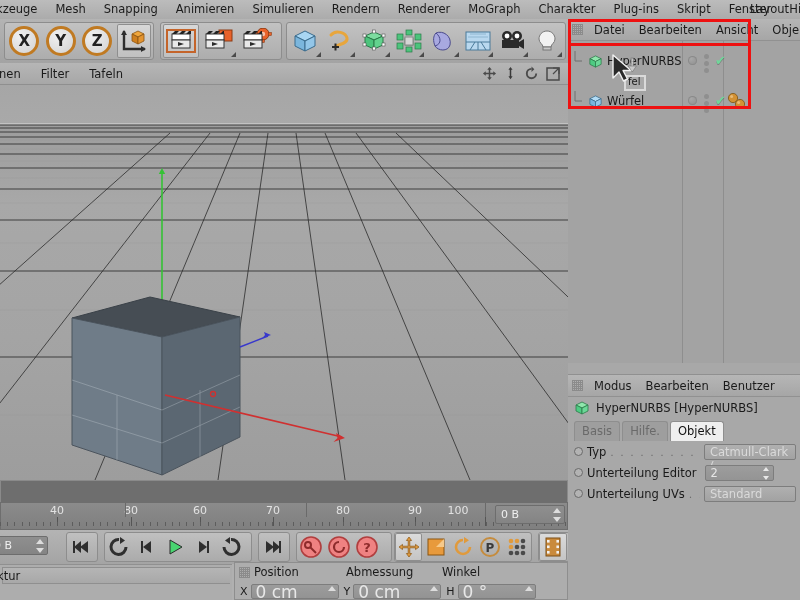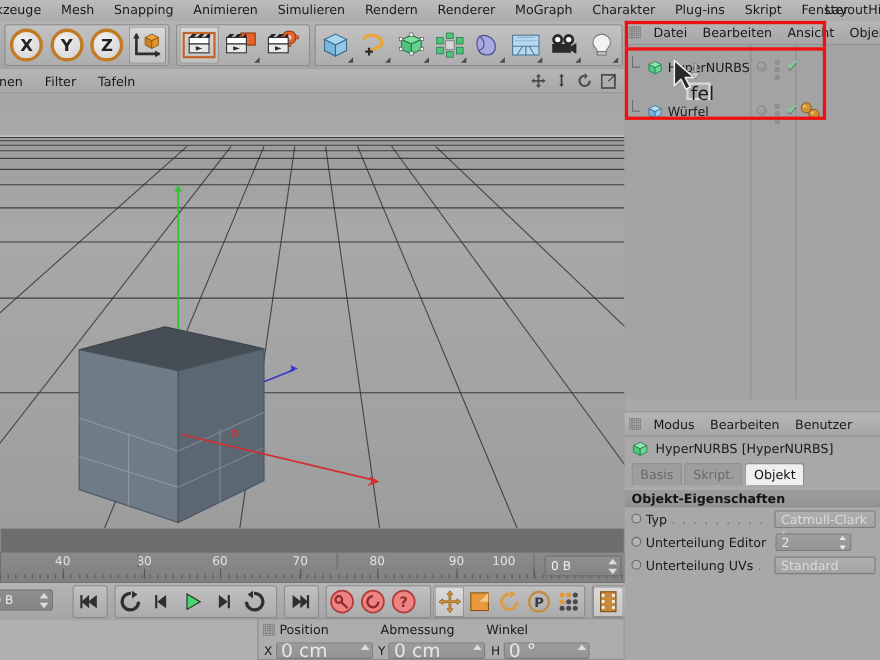--- a/index.html
+++ b/index.html
@@ -759,20 +759,25 @@
             <rect x="13.4" y="4" width="2.6" height="2.6"></rect>
               <rect x="13.4" y="9.5" width="2.6" height="2.6"></rect>
               <rect x="13.4" y="15" width="2.6" height="2.6"></rect>
           </g>
         </svg>
         <div class="corner"></div>
       </div>
     </div>
   </div>
 
+  <div class="bottomleft">
+    <div class="bl-bar">
+      <span>ktur</span>
+    </div>
+  </div>
 
   <div class="coordmgr">
     <div class="coord-head">
       <div class="gripper"></div>
       <div class="ch" style="width:92px;">Position</div>
       <div class="ch" style="width:96px;">Abmessung</div>
       <div class="ch">Winkel</div>
     </div>
     <div class="coord-row">
       <span class="axlabel">X</span>
@@ -852,21 +857,21 @@
           <circle cx="7" cy="6" r="4.6" fill="#d39133" stroke="#7c5414" stroke-width=".8"></circle>
           <circle cx="5.6" cy="4.6" r="1.5" fill="#ecc488" opacity=".8"></circle>
           <circle cx="14" cy="12" r="4.6" fill="#d39133" stroke="#7c5414" stroke-width=".8"></circle>
           <circle cx="12.6" cy="10.6" r="1.5" fill="#ecc488" opacity=".8"></circle>
         </svg>
       </div>
 
       <div class="redbox" style="left:0px;top:2px;width:183px;height:66px;"></div>
 
       <div class="drop-indicator" style="left:56px;top:34px;">
-        <span style="position:absolute;left:2px;top:-1px;font-size:17px;color:#1a1a1a;">fel</span>
+        <span style="position:absolute;left:2px;top:-1px;font-size:10px;color:#1a1a1a;">fel</span>
       </div>
       <svg class="cursor" style="left:43px;top:13px;" width="30" height="40" viewBox="0 0 30 40">
         <path d="M2 1 L2 24 L8 18 L12.5 27 L16.5 25 L12 16.5 L20 16.5 z" fill="#2a2a2a" stroke="#f2f2f2" stroke-width="1.4" stroke-linejoin="round"></path>
         <g opacity=".85">
           <rect x="20" y="4" width="2.6" height="9" fill="#cfcfcf" stroke="#666" stroke-width=".6"></rect>
           <path d="M17.2 12 h8.2 l-4.1 6 z" fill="#cfcfcf" stroke="#666" stroke-width=".6"></path>
         </g>
       </svg>
     </div>
 
@@ -884,25 +889,24 @@
         <svg width="16" height="16" viewBox="0 0 16 16">
           <path d="M2 5 l6-3 6 3 -6 3 z" fill="#8fe6ac" stroke="#2b7a49" stroke-width=".8"></path>
           <path d="M2 5 v6 l6 3 v-6 z" fill="#4ecb82" stroke="#2b7a49" stroke-width=".8"></path>
           <path d="M14 5 v6 l-6 3 v-6 z" fill="#6bd897" stroke="#2b7a49" stroke-width=".8"></path>
         </svg>
         <span class="tlabel">HyperNURBS [HyperNURBS]</span>
       </div>
 
       <div class="tabs">
         <div class="tab">Basis</div>
-        <div class="tab">Skript.</div>
+        <div class="tab">Hilfe.</div>
         <div class="tab active">Objekt</div>
       </div>
 
-      <div class="section-head">Objekt-Eigenschaften</div>
 
       <div class="prop-row">
         <span class="radio"></span>
         <span class="prop-label">Typ</span>
         <span class="dotfill">. . . . . . . . . . . . . . .</span>
         <span class="ctrl combo" style="width:92px;margin-right:4px;">Catmull-Clark (</span>
       </div>
 
       <div class="prop-row">
         <span class="radio"></span>

